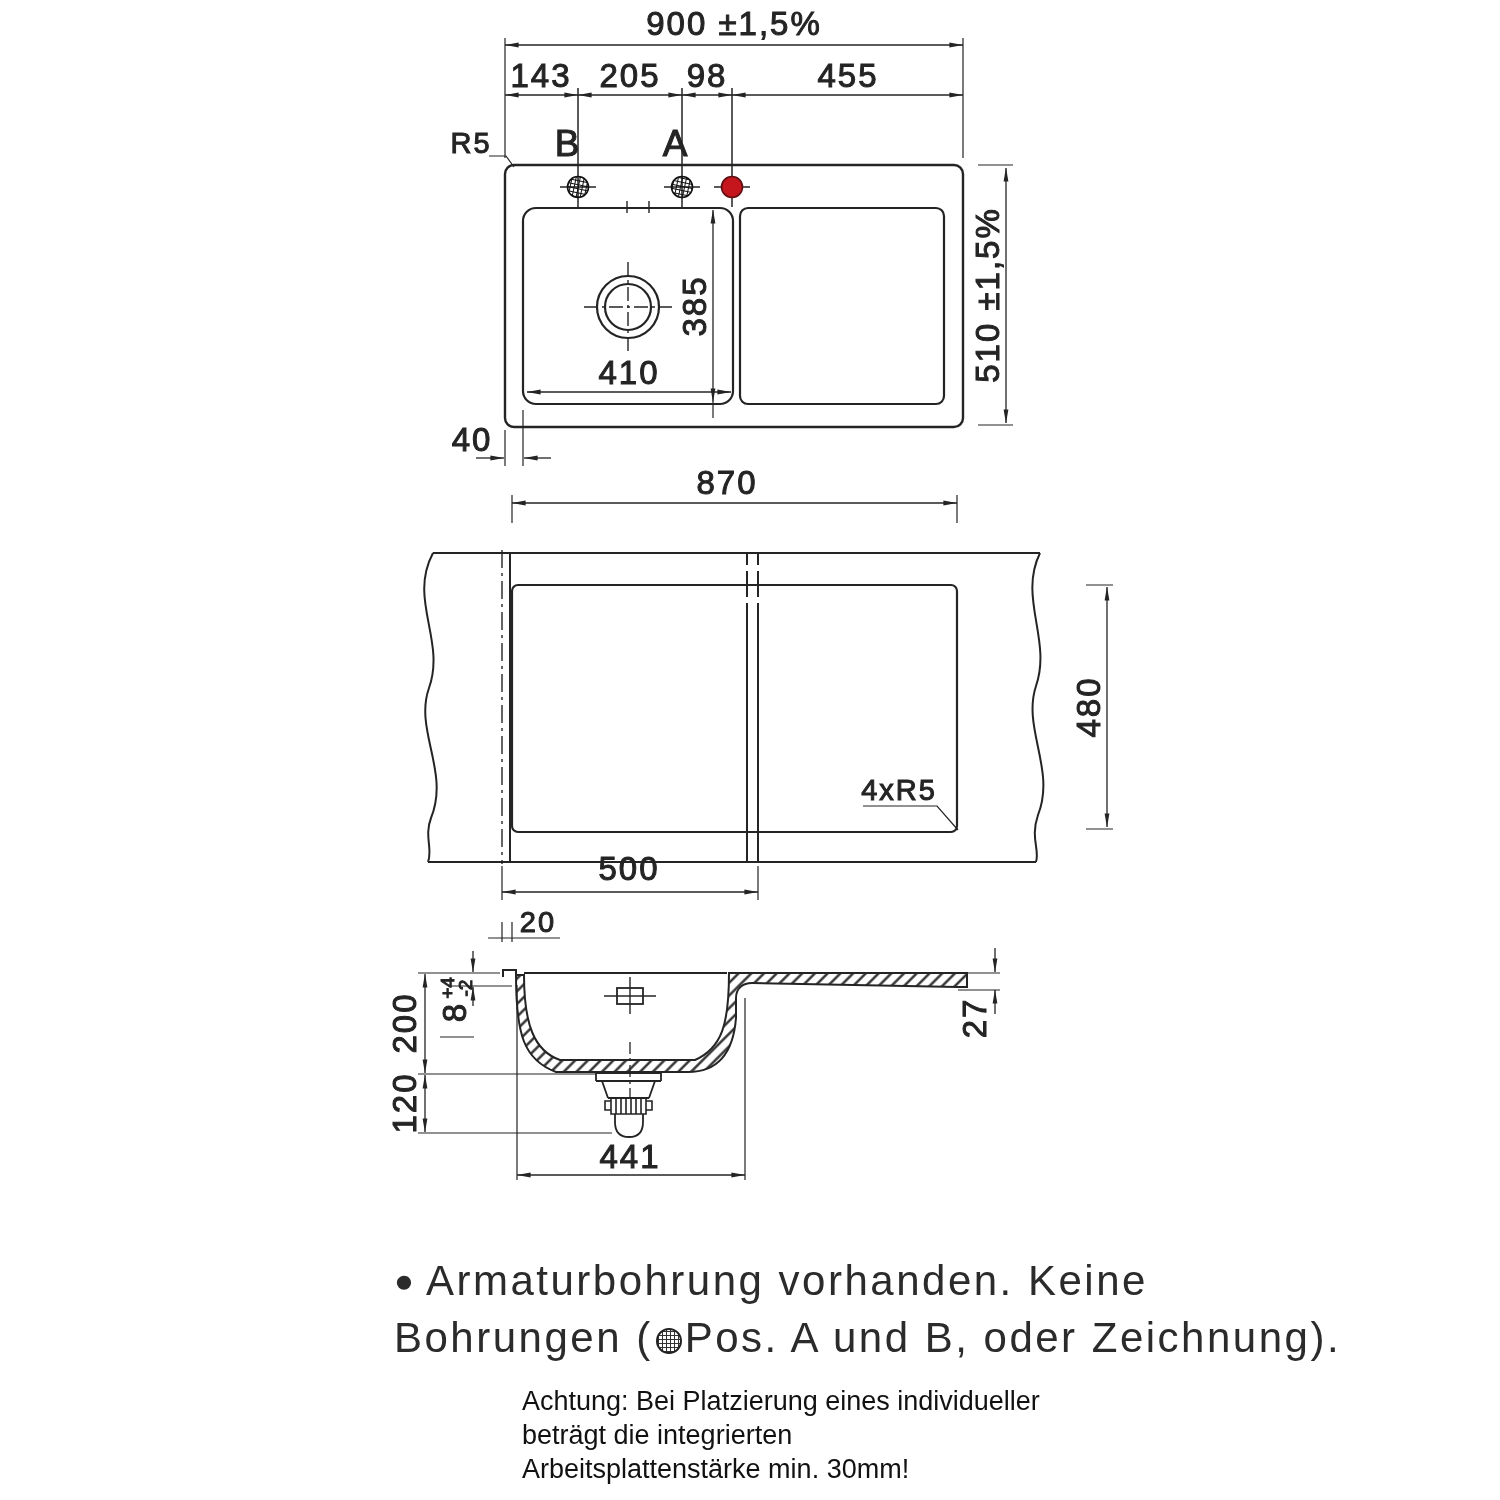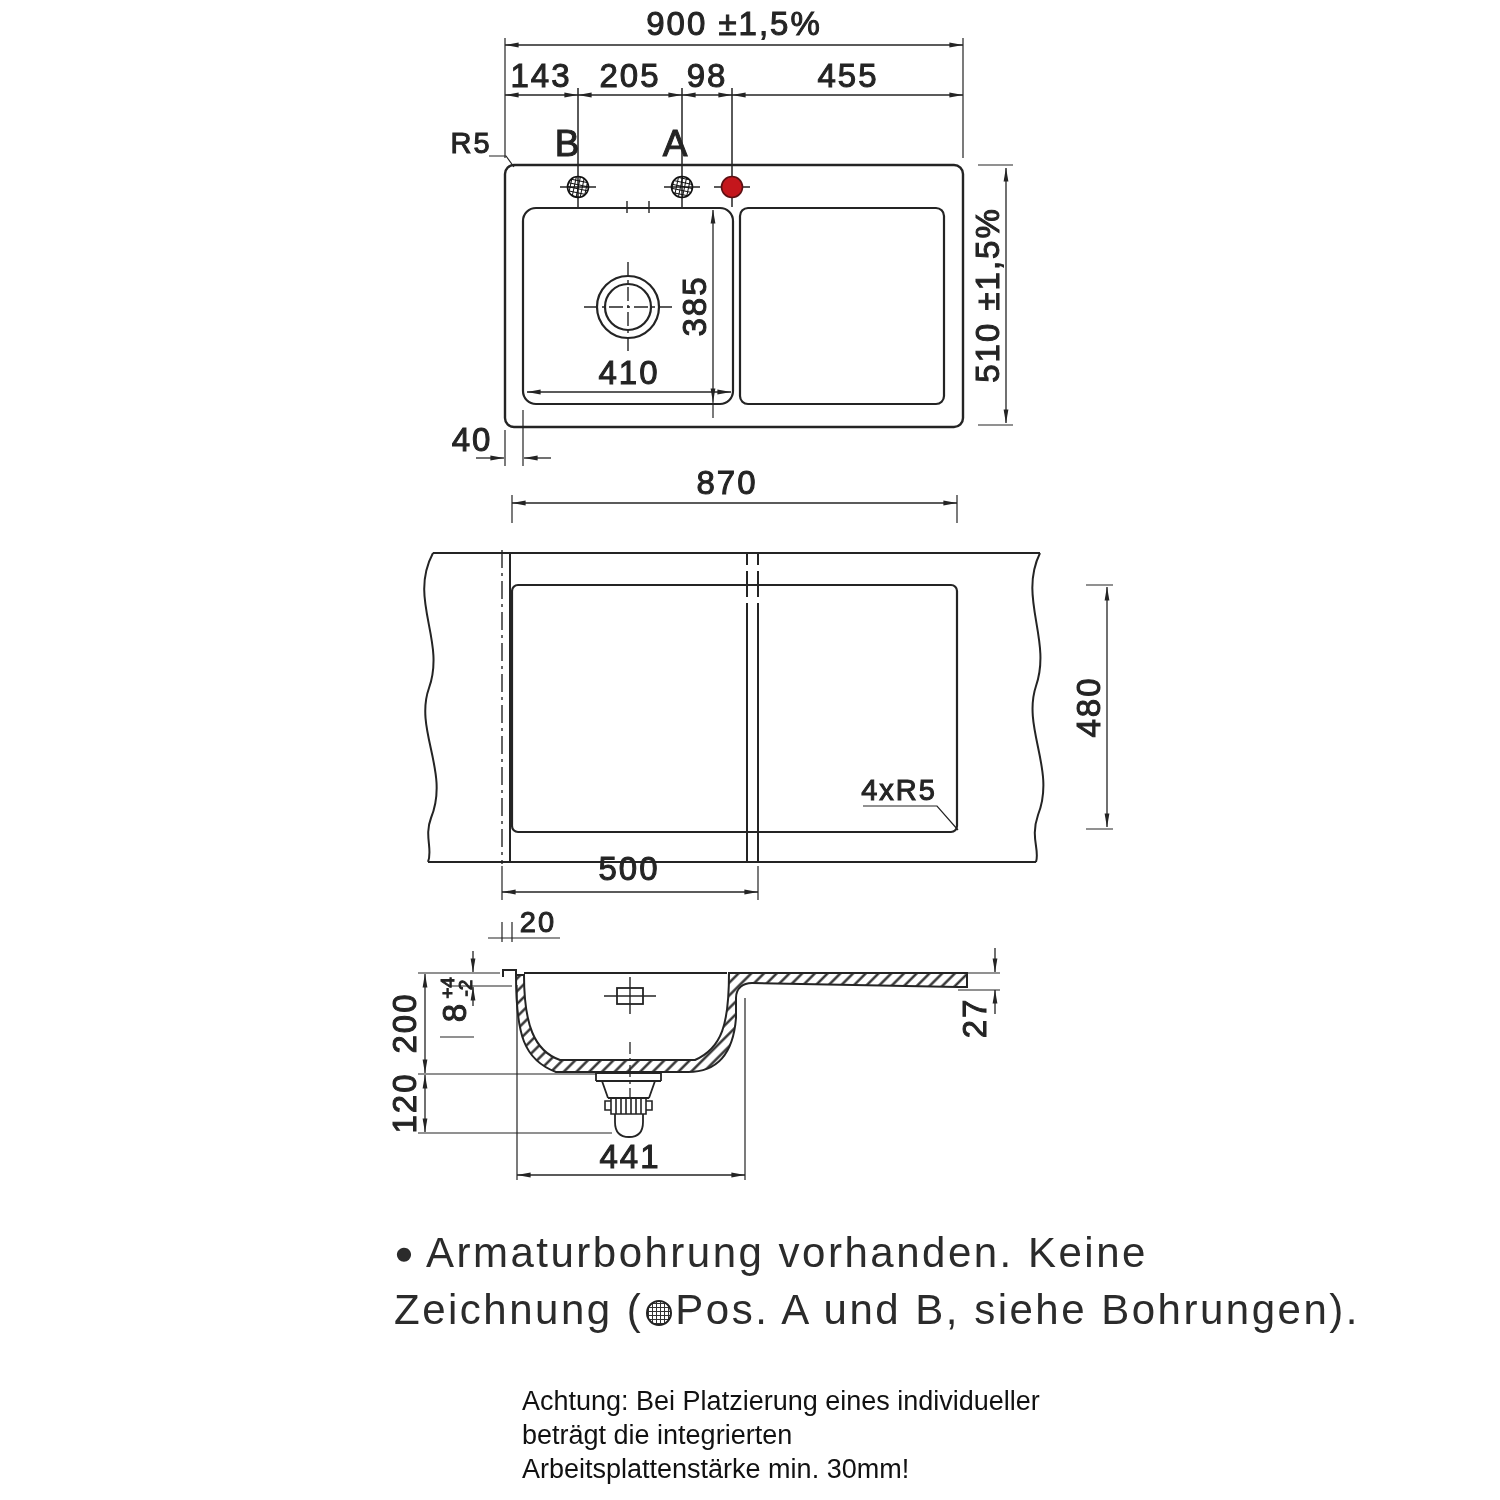--- a/index.html
+++ b/index.html
@@ -3,21 +3,21 @@
 <meta charset="utf-8">
 <style>
   html,body{margin:0;padding:0;background:#ffffff;}
   body{width:1500px;height:1500px;position:relative;font-family:"Liberation Sans","DejaVu Sans",sans-serif;}
   svg{position:absolute;left:0;top:0;}
   svg text{fill:#242424;font-family:"Liberation Sans","DejaVu Sans",sans-serif;letter-spacing:2px;}
   .t34{font-size:33px;}
   .t30{font-size:29px;}
   .t38{font-size:37px;}
   .t20{font-size:19px;letter-spacing:0;}
-  .notes{position:absolute;left:394px;top:1224px;font-size:42px;line-height:57px;color:#2b2b2b;letter-spacing:2.5px;white-space:nowrap;}
+  .notes{position:absolute;left:394px;top:1252px;font-size:42px;line-height:57px;color:#2b2b2b;letter-spacing:2.5px;white-space:nowrap;}
   .notes .bullet{font-size:33px;margin-right:12px;vertical-align:3px;letter-spacing:0;}
   .hatch-dot{display:inline-block;width:22px;height:22px;border:2px solid #222;border-radius:50%;
      background-image:repeating-linear-gradient(90deg,#333 0 1px,transparent 1px 4px),
                       repeating-linear-gradient(0deg,#333 0 1px,transparent 1px 4px);
      vertical-align:-2px;margin:0 3px 0 3px;}
   .warning{position:absolute;left:522px;top:1384px;font-size:27px;line-height:34px;color:#111;white-space:nowrap;}
 </style>
 </head>
 <body>
 
@@ -165,21 +165,21 @@
     <text class="t34" x="630" y="1168" text-anchor="middle">441</text>
     <text class="t34" transform="translate(986,1018) rotate(-90)" text-anchor="middle">27</text>
   </g>
 </svg>
 
 <div class="notes">
   <div>
     <span class="bullet">●</span><span>Armaturbohrung vorhanden. Keine</span>
   </div>
   <div>
-    <span>Zeichnung (</span><span class="hatch-dot"></span><span>Pos. A und B, siehe Bohrungen).</span>
+    <span>Bohrungen (</span><span class="hatch-dot"></span><span>Pos. A und B, oder Zeichnung).</span>
   </div>
 </div>
 
 <div class="warning">
   <div>Achtung: Bei Platzierung eines individueller</div>
   <div>beträgt die integrierten</div>
   <div>Arbeitsplattenstärke min. 30mm!</div>
 </div>
 
 </body></html>

